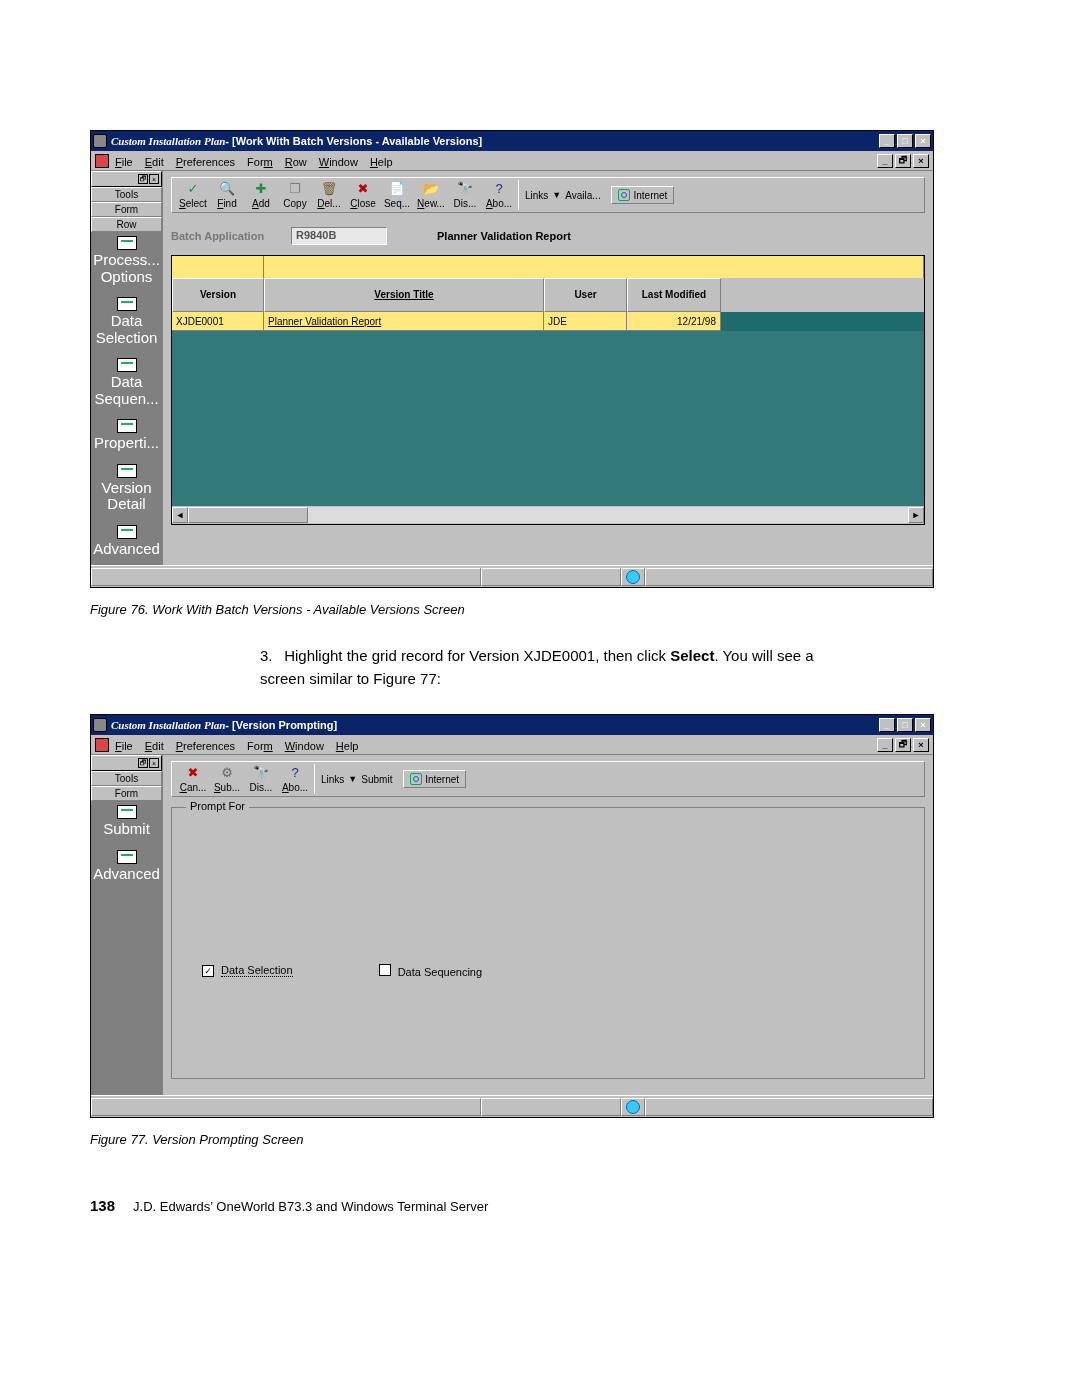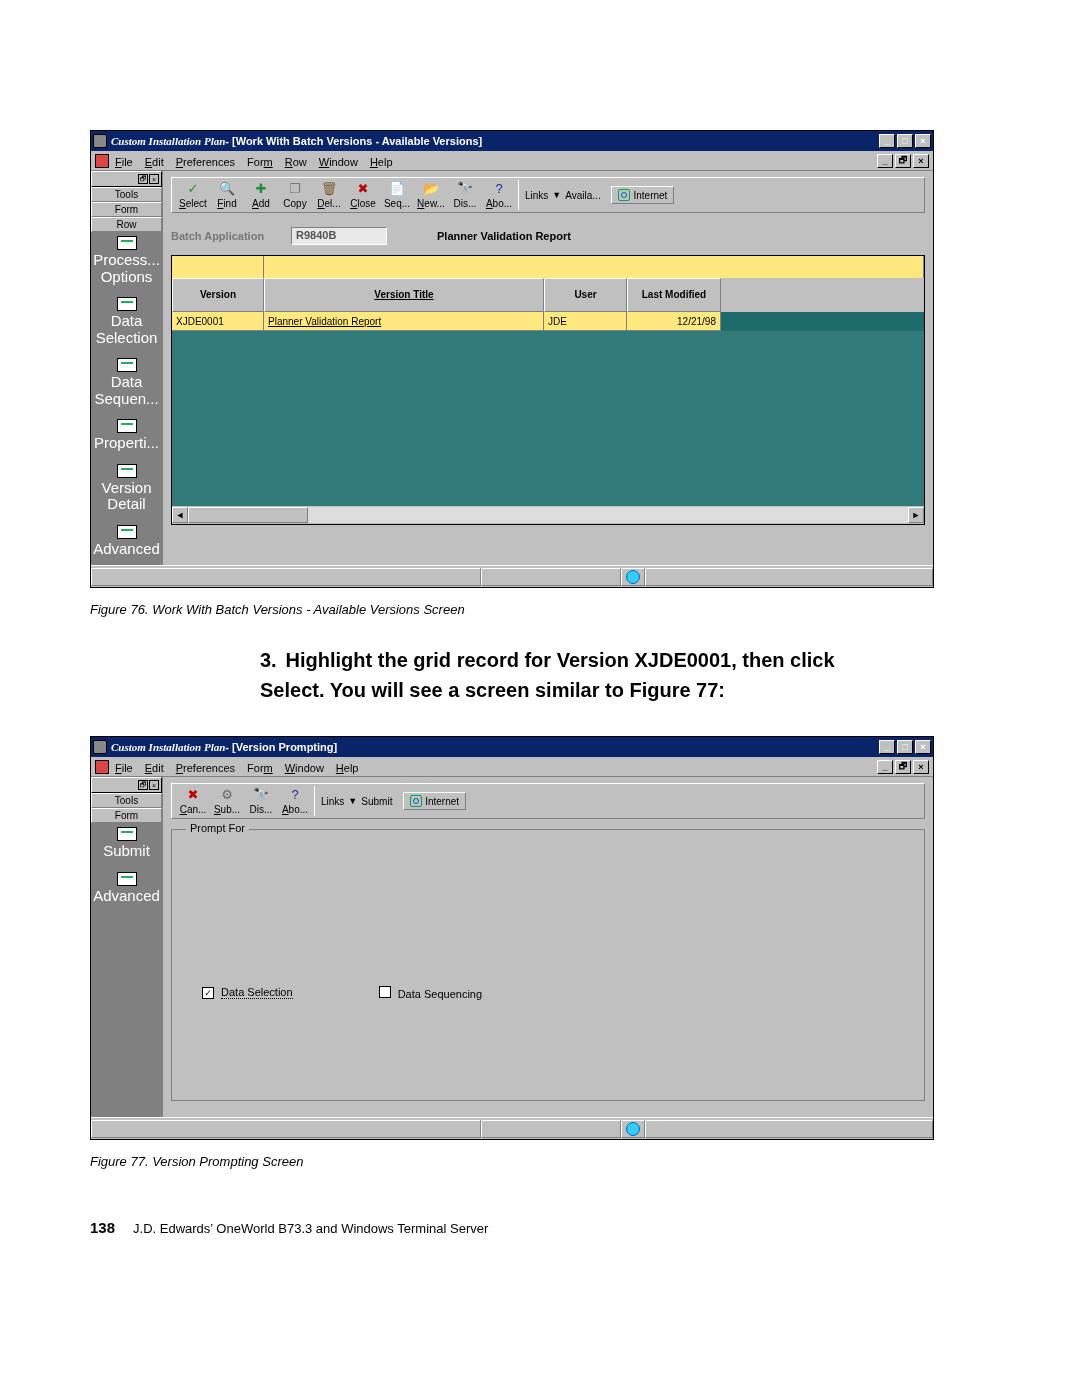--- a/index.html
+++ b/index.html
@@ -73,21 +73,21 @@
   .globe { width:14px; height:14px; border-radius:50%; background:#3cf; border:1px solid #06c; margin:1px; }
 
   
   .groupbox { border:1px solid #808080; background:#c0c0c0; margin-top:10px; padding: 70px 42px 100px 30px; position:relative; }
   .grouplegend { position:absolute; top:-8px; left:14px; background:#c0c0c0; padding:0 4px; font-size:11px; }
   .chkrow { display:flex; gap:86px; font-size:11px; margin-top:86px; }
   .chk { width:12px; height:12px; border:1px solid #000; background:#fff; display:inline-flex; align-items:center; justify-content:center; font-size:9px; margin-right:4px; }
   .chklbl { border-bottom:1px dotted #000; }
 
   .caption { font-style: italic; font-size:13px; margin:14px 0 28px 0; }
-  .bodytxt { font-size:20px; line-height:1.5; width:590px; margin:2px 0 31px 170px;font-weight:bold; }
+  .bodytxt { font-size:15px; line-height:1.5; width:590px; margin:2px 0 24px 170px; }
   .bodytxt .num { display:inline-block; width:20px; }
   .footer { margin-top:50px; font-size:13px; display:flex; align-items:baseline; gap:18px; }
   .footer .pnum { font-weight:bold; font-size:15px; }
 </style>
 </head>
 <body>
 
 <div class="page">
 
 <div class="window">

